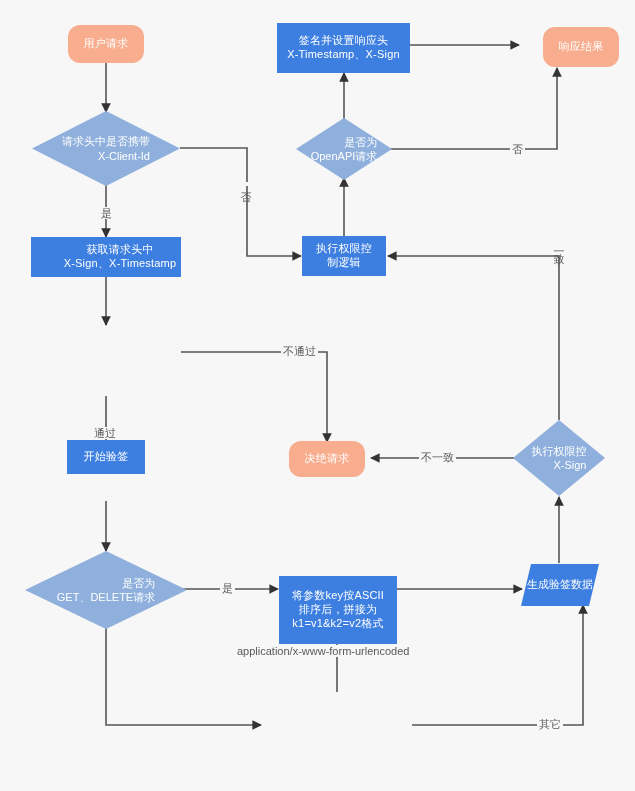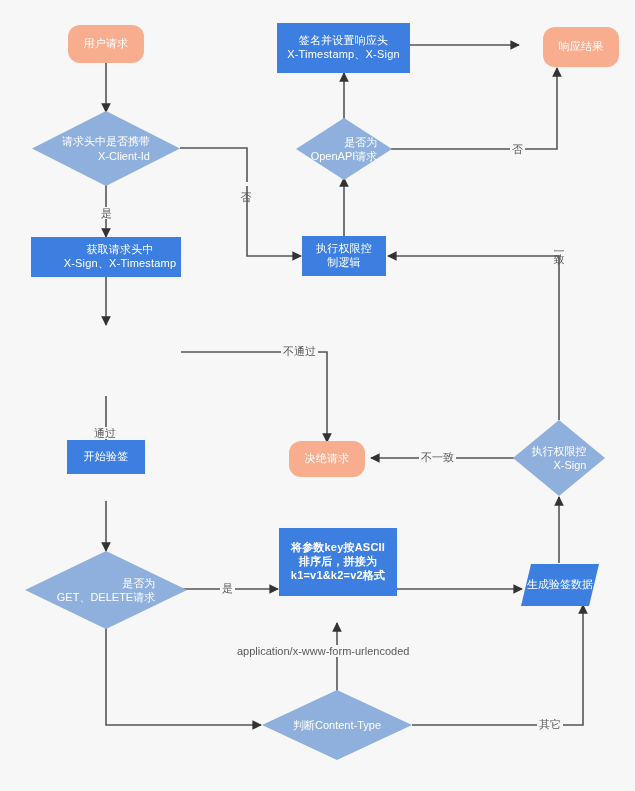--- a/index.html
+++ b/index.html
@@ -187,32 +187,26 @@
   </div>
 
   <div class="n-decision-wrap" style="left:25px; top:551px; width:162px; height:78px;">
     <svg width="162" height="78" xmlns="http://www.w3.org/2000/svg">
       <polygon points="81,0 162,39 81,78 0,39" fill="#8fafdc"></polygon>
     </svg>
     <div class="n-decision-label">是否为
 GET、DELETE请求</div>
   </div>
 
-  <div class="node n-process" style="left:279px; top:528px; width:118px; height:68px;font-weight:bold;">
+  <div class="node n-process" style="left:279px; top:576px; width:118px; height:68px;">
     <span>将参数key按ASCII
 排序后，拼接为
 k1=v1&amp;k2=v2格式</span>
   </div>
 
-  <div class="n-decision-wrap" style="left:262px; top:690px; width:150px; height:70px;">
-    <svg width="150" height="70" xmlns="http://www.w3.org/2000/svg">
-      <polygon points="75,0 150,35 75,70 0,35" fill="#8fafdc"></polygon>
-    </svg>
-    <div class="n-decision-label">判断Content-Type</div>
-  </div>
 
   <div class="n-para-wrap" style="left:521px; top:564px; width:78px; height:42px;">
     <svg width="78" height="42" xmlns="http://www.w3.org/2000/svg">
       <polygon points="10,0 78,0 68,42 0,42" fill="#3d7fe0"></polygon>
     </svg>
     <div class="n-para-label">生成验签数据</div>
   </div>
 
   <div class="n-decision-wrap" style="left:513px; top:420px; width:92px; height:76px;">
     <svg width="92" height="76" xmlns="http://www.w3.org/2000/svg">

